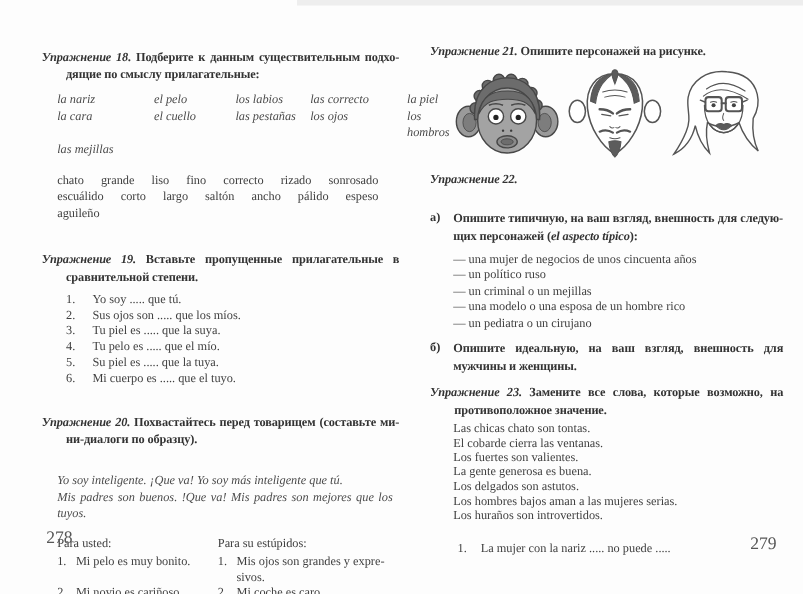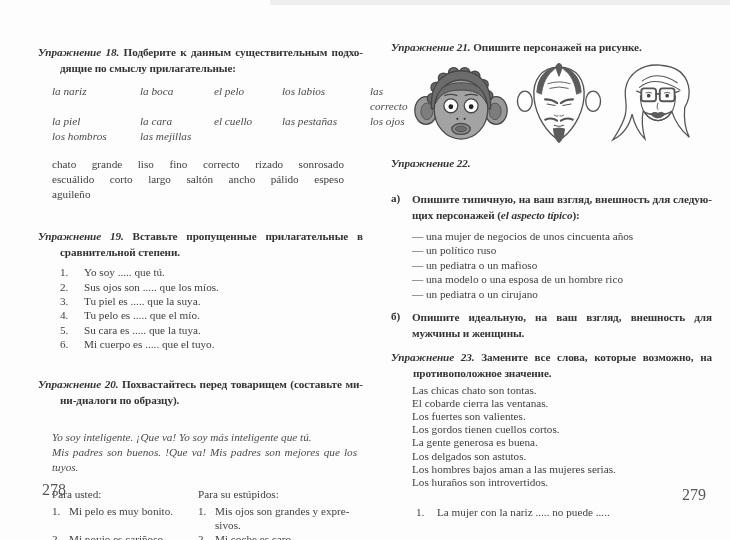--- a/index.html
+++ b/index.html
@@ -71,21 +71,20 @@
 
 <div class="spread">
 
   <div class="page page-left">
 
     <section>
       <p class="ex-head"><span class="ex-label">Упражнение 18.</span> <span>Подберите к данным существительным подхо­дящие по смыслу прилагательные:</span></p>
 
       <div class="noun-grid">
         <span>la nariz</span>
-        <span>la boca</span>
         <span>el pelo</span>
         <span>los labios</span>
         <span>las correcto</span>
         <span>la piel</span>
         <span>la cara</span>
         <span>el cuello</span>
         <span>las pestañas</span>
         <span>los ojos</span>
         <span>los hombros</span>
         <span>las mejillas</span>
@@ -112,21 +111,21 @@
         <div class="num-item">
             <span class="num">3.</span>
             <span>Tu piel es ..... que la suya.</span>
           </div>
         <div class="num-item">
             <span class="num">4.</span>
             <span>Tu pelo es ..... que el mío.</span>
           </div>
         <div class="num-item">
             <span class="num">5.</span>
-            <span>Su cara es ..... que la tuya.</span>
+            <span>Su piel es ..... que la tuya.</span>
           </div>
         <div class="num-item">
             <span class="num">6.</span>
             <span>Mi cuerpo es ..... que el tuyo.</span>
           </div>
       </div>
     </section>
 
     <section class="sec-20">
       <p class="ex-head"><span class="ex-label">Упражнение 20.</span> <span>Похвастайтесь перед товарищем (составьте ми­ни-диалоги по образцу).</span></p>
@@ -266,21 +265,21 @@
         <div class="dash-item">
             <span class="dash">—</span>
             <span>una mujer de negocios de unos cincuenta años</span>
           </div>
         <div class="dash-item">
             <span class="dash">—</span>
             <span>un político ruso</span>
           </div>
         <div class="dash-item">
             <span class="dash">—</span>
-            <span>un pediatra o un mafioso</span>
+            <span>un criminal o un mejillas</span>
           </div>
         <div class="dash-item">
             <span class="dash">—</span>
             <span>una modelo o una esposa de un hombre rico</span>
           </div>
         <div class="dash-item">
             <span class="dash">—</span>
             <span>un pediatra o un cirujano</span>
           </div>
       </div>
@@ -290,21 +289,20 @@
         <span class="part-text">Опишите идеальную, на ваш взгляд, внешность для мужчи­ны и женщины.</span>
       </div>
     </section>
 
     <section class="sec-23">
       <p class="ex-head"><span class="ex-label">Упражнение 23.</span> <span>Замените все слова, которые возможно, на противоположное значение.</span></p>
       <div class="sentences">
         <div class="sentence">Las chicas chato son tontas.</div>
         <div class="sentence">El cobarde cierra las ventanas.</div>
         <div class="sentence">Los fuertes son valientes.</div>
-        <div class="sentence">Los gordos tienen cuellos cortos.</div>
         <div class="sentence">La gente generosa es buena.</div>
         <div class="sentence">Los delgados son astutos.</div>
         <div class="sentence">Los hombres bajos aman a las mujeres serias.</div>
         <div class="sentence">Los huraños son introvertidos.</div>
       </div>
     </section>
 
     <section class="sec-24">
       <div class="num-list">
         <div class="num-item">

